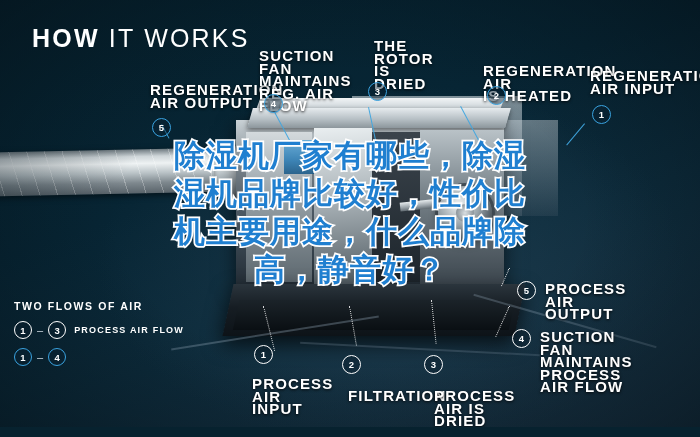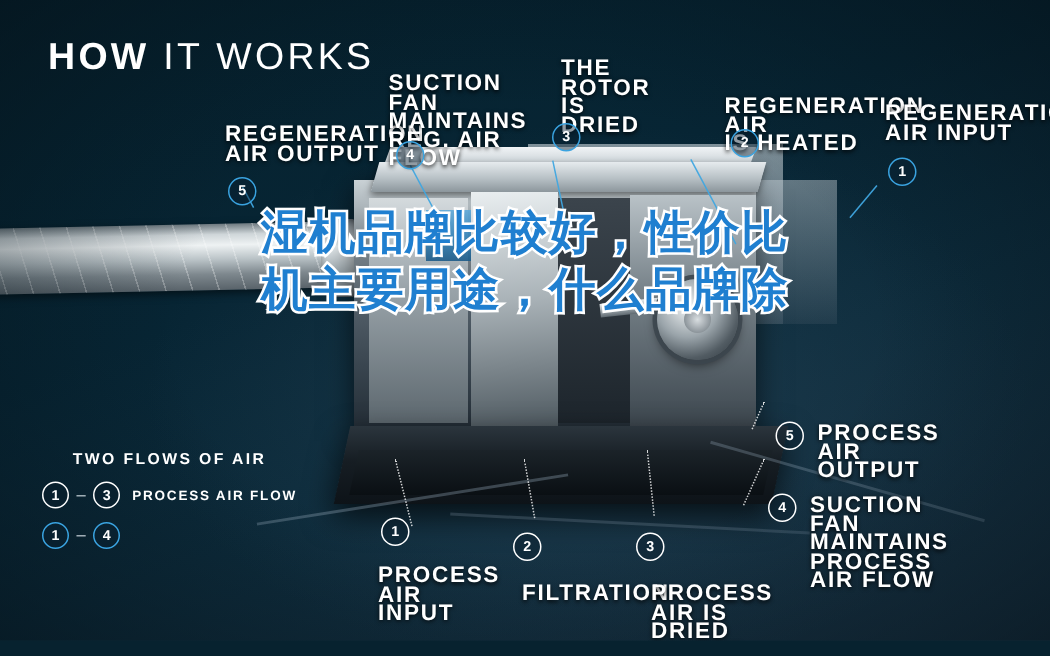--- a/index.html
+++ b/index.html
@@ -101,21 +101,21 @@
   .num{position:absolute;width:19px;height:19px;border-radius:50%;
     display:flex;align-items:center;justify-content:center;
     font-size:9.5px;font-weight:700;color:#fff;box-sizing:border-box;}
   .num.white{border:1.4px solid #ffffff;background:rgba(10,30,42,.35);}
   .num.blue{border:1.4px solid #3aa3e0;color:#ffffff;background:rgba(8,34,50,.45);}
   .lead{position:absolute;transform-origin:0 0;height:0;}
   .lead.dot{border-top:1.5px dotted rgba(255,255,255,.82);}
   .lead.sol{border-top:1.5px solid rgba(64,166,224,.95);}
 
   
-  .legend{position:absolute;left:28px;top:300px;text-align:center;}
+  .legend{position:absolute;left:14px;top:300px;}
   .legend-title{color:#fff;font-size:10.5px;font-weight:700;letter-spacing:1.6px;}
   .legend-row{display:flex;align-items:center;margin-top:9px;}
   .legend-row .num{position:relative;width:18px;height:18px;flex:0 0 18px;}
   .dash{color:#cfd9e0;font-size:11px;margin:0 5px;}
   .legend-label{color:#fff;font-size:9px;font-weight:700;letter-spacing:1.2px;margin-left:8px;}
 
   
   .cn{position:absolute;left:0;top:136px;width:700px;text-align:center;
     font-family:"DejaVu Sans","Liberation Sans",sans-serif;
     font-weight:700;font-size:31px;line-height:38px;letter-spacing:1px;
@@ -240,17 +240,19 @@
     </div>
 
     <div class="legend-row">
       <div class="num blue">1</div>
       <span class="dash">–</span>
       <div class="num blue">4</div>
     </div>
   </div>
 
   <div class="cn">
+    <span>除湿机厂家有哪些，除湿</span>
     <span>湿机品牌比较好，性价比</span>
     <span>机主要用途，什么品牌除</span>
+    <span>高，静音好？</span>
   </div>
 
 </div>
 
 </body></html>

